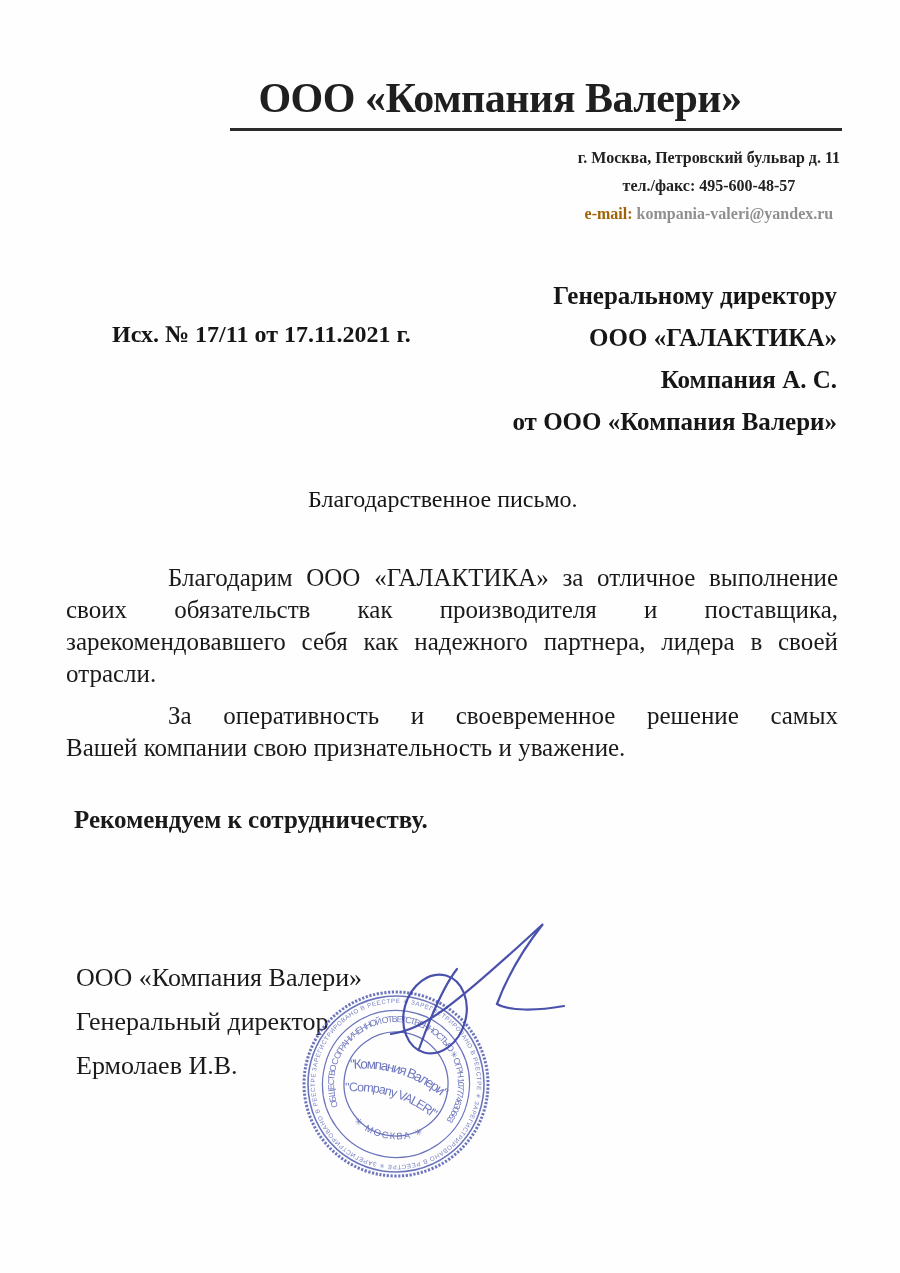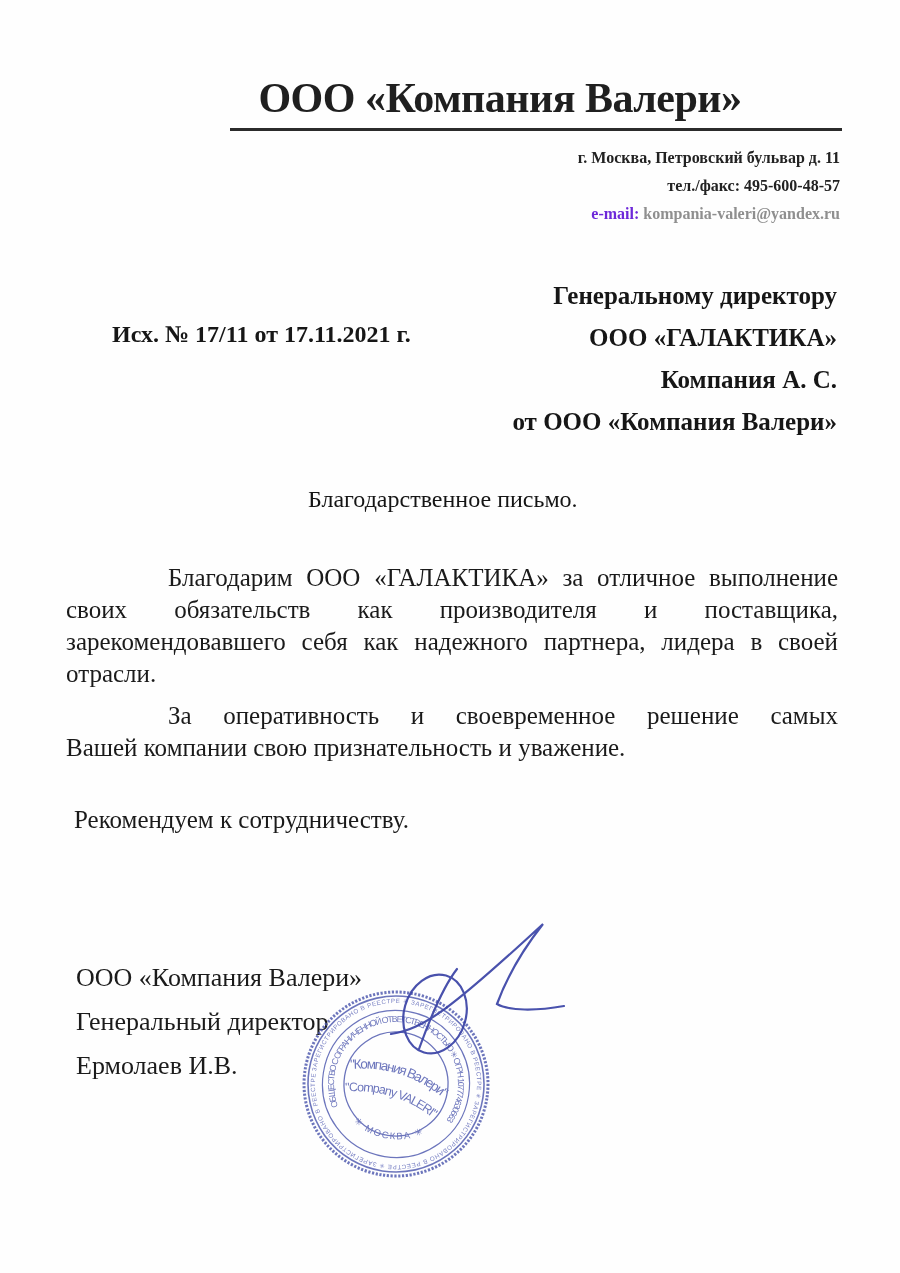--- a/index.html
+++ b/index.html
@@ -9,34 +9,34 @@
     font-family:"Liberation Serif","DejaVu Serif",serif;
     color:#1c1c1c;
   }
   .abs{position:absolute;}
   
   .company-title{
     top:74px;left:100px;width:800px;text-align:center;
     font-size:42px;font-weight:bold;color:#1f1f1f;letter-spacing:-0.5px;
   }
   .header-rule{top:128px;left:230px;width:612px;height:3px;background:#2b2b2b;}
-  .contact-block{top:144px;right:60px;text-align:right;font-size:16px;line-height:28px;color:#222;margin-left:44px;}
+  .contact-block{top:144px;right:60px;text-align:center;font-size:16px;line-height:28px;color:#222;margin-left:44px;}
   .contact-line{font-weight:bold;}
-  .email-label{font-weight:bold;color:#6d28d9;}
+  .email-label{font-weight:bold;color:#a16207;}
   .email-value{color:#8f8f8f;font-weight:bold;}
   
   .ref-line{top:277px;left:112px;font-size:24px;font-weight:bold;color:#161616;margin-top:44px;}
   .recipient-block{top:275px;right:63px;text-align:right;font-size:25px;font-weight:bold;line-height:42px;color:#161616;}
   
   .letter-title{top:486px;left:308px;font-size:24px;font-weight:normal;color:#151515;}
   .para{left:66px;width:772px;font-size:25px;line-height:32px;color:#1a1a1a;}
   .jl{text-align:justify;text-align-last:justify;}
   .ll{text-align:left;}
   .indent{padding-left:102px;box-sizing:border-box;}
-  .closing-line{top:806px;left:74px;font-size:25px;color:#1a1a1a;}
+  .closing-line{top:806px;left:74px;font-size:25px;color:#1a1a1a;font-weight:bold;}
   
   .sig-block{top:956px;left:76px;font-size:26px;line-height:44px;color:#1b1b1b;}
   
   .stamp-svg{top:984px;left:296px;width:200px;height:200px;transform:rotate(9deg);opacity:0.82;}
   .autograph-svg{top:905px;left:380px;width:200px;height:165px;}
   .stamp-text{font-family:"Liberation Sans","DejaVu Sans",sans-serif;}
 </style>
 </head>
 <body>
 

